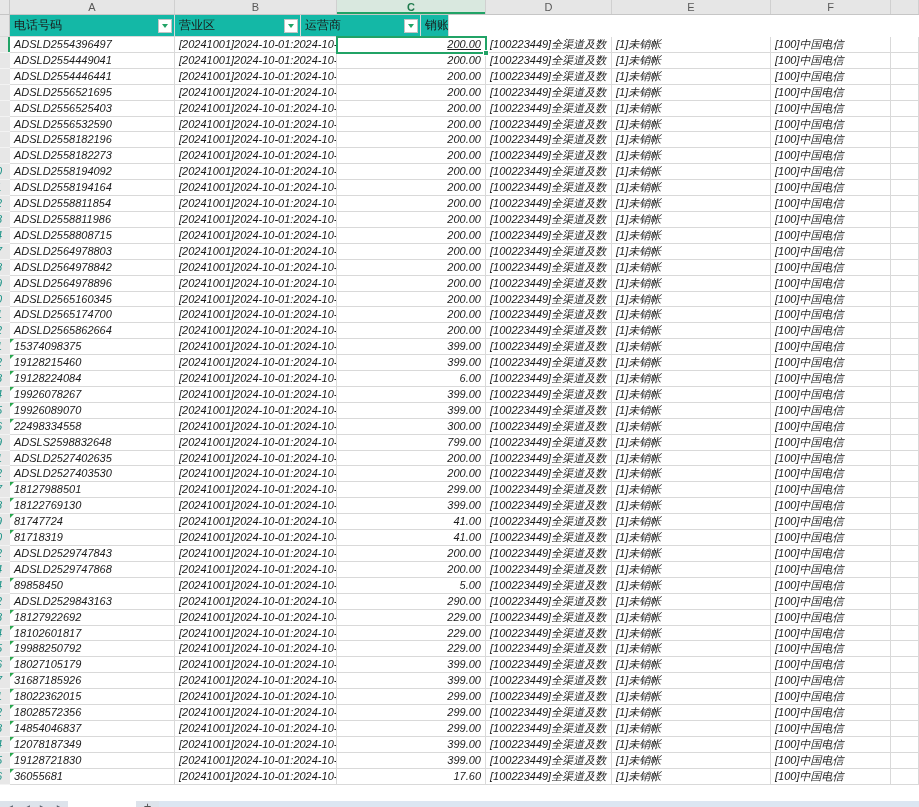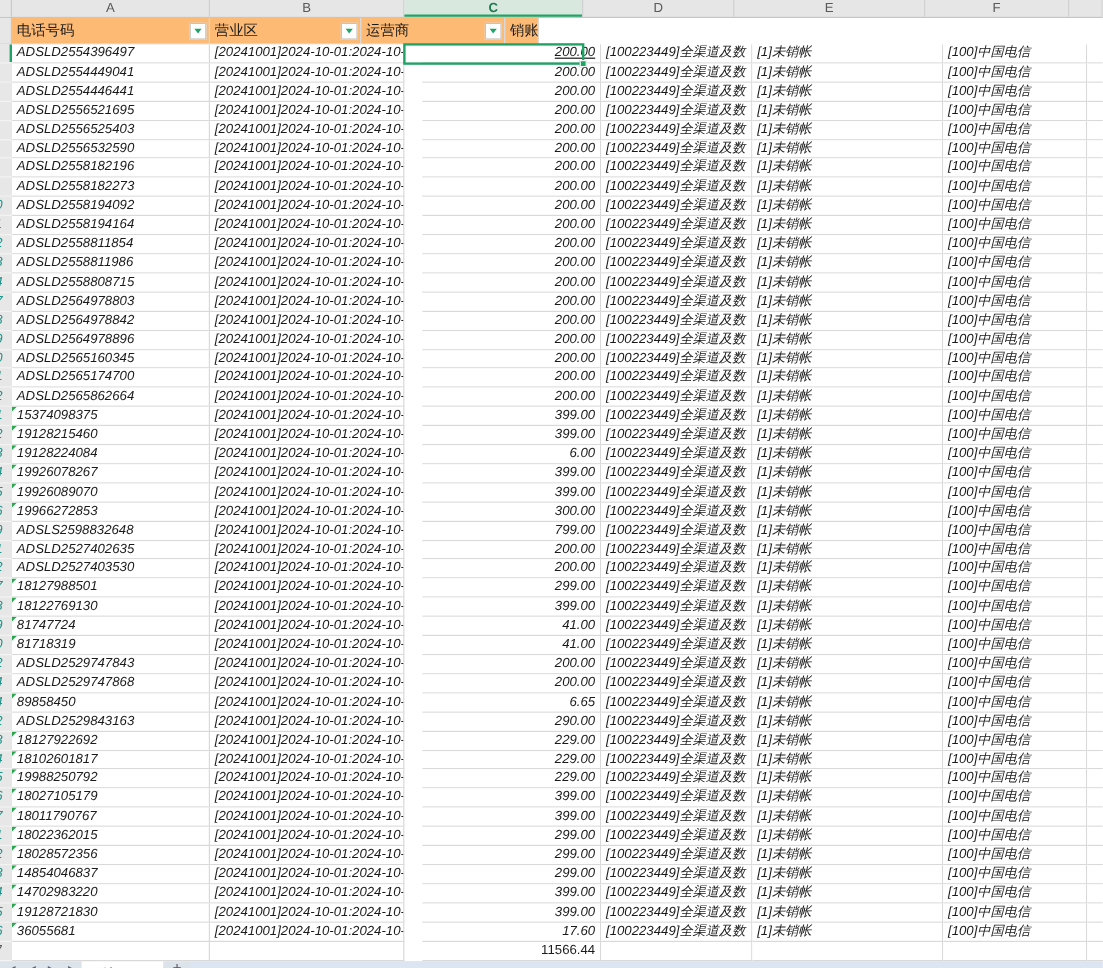--- a/index.html
+++ b/index.html
@@ -19,21 +19,21 @@
   .cl.active{background:var(--stripactive);color:var(--letteractive);
       box-shadow:inset 0 -2px 0 var(--accent);font-weight:bold;}
 
   
   .wA{width:165px;} .wB{width:162px;} .wC{width:149px;} .wD{width:126px;}
   .wE{width:159px;} .wF{width:120px;} .wG{width:28px;}
 
   
   .hdr{display:flex;height:22px;}
   .hrh{width:10px;flex:none;background:var(--rowhdr);border-right:1px solid #c9c9c9;border-bottom:1px solid var(--grid);}
-  .hcell{flex:none;position:relative;background:#fdba74;border-right:1px solid var(--grid);
+  .hcell{flex:none;position:relative;background:#14b8a6;border-right:1px solid var(--grid);
       border-bottom:1px solid var(--grid);font-size:12px;line-height:21px;color:#1a1a1a;
       padding:0 18px 0 4px;white-space:nowrap;overflow:hidden;}
   .hcell.last{padding-right:16px;}
   .dd{position:absolute;right:2px;top:4px;width:14px;height:14px;background:#fff;
       border:1px solid #c4c4c4;display:flex;align-items:center;justify-content:center;}
   .ddtri{width:0;height:0;border-left:3.5px solid transparent;border-right:3.5px solid transparent;
       border-top:4.5px solid var(--accent);}
   .dd.applied{width:15px;height:15px;top:3px;background:var(--filterbg);border-color:var(--filterbg);}
 
   
@@ -41,21 +41,21 @@
   .row{display:flex;height:15.92px;flex:none;}
   .rh{width:10px;flex:none;position:relative;overflow:hidden;background:var(--rowhdr);
       border-bottom:1px solid #f3f3f3;}
   .rn{position:absolute;left:-18px;top:0;width:28px;text-align:center;font-size:11px;
       line-height:15px;color:var(--rownum);}
   .rn.dark{color:#555;}
   .row.sel .rh{box-shadow:inset -2px 0 0 var(--accent);}
   .cell{flex:none;position:relative;background:#fff;border-right:1px solid var(--grid);
       border-bottom:1px solid var(--grid);font-size:11px;line-height:14.5px;color:#1a1a1a;
       padding:0 4px;white-space:nowrap;overflow:hidden;}
-  .cell.num{text-align:right;margin-left:15px;}
+  .cell.num{text-align:right;}
   .row.sel .fee{text-decoration:underline;}
   .tri{position:absolute;left:0;top:0;width:0;height:0;
       border-top:4px solid var(--tri);border-right:4px solid transparent;}
 
   
   .selbox{position:absolute;left:336px;top:36px;width:151px;height:18px;
       border:2px solid var(--accent);pointer-events:none;z-index:5;}
   .fillhandle{position:absolute;right:-4px;bottom:-4px;width:6px;height:6px;
       background:var(--accent);border:1px solid #fff;}
 
@@ -494,21 +494,21 @@
       <div class="cell wF oper">[100]中国电信</div>
       <div class="cell wG"></div>
     </div>
 
     <div class="row">
       <div class="rh">
           <span class="rn">36</span>
         </div>
       <div class="cell wA phone-cell">
         <span class="tri"></span>
-        <span class="phone">19966272853</span>
+        <span class="phone">22498334558</span>
       </div>
       <div class="cell wB period">[20241001]2024-10-01:2024-10-</div>
       <div class="cell wC num fee">300.00</div>
       <div class="cell wD area">[100223449]全渠道及数</div>
       <div class="cell wE status">[1]未销帐</div>
       <div class="cell wF oper">[100]中国电信</div>
       <div class="cell wG"></div>
     </div>
 
     <div class="row">
@@ -657,21 +657,21 @@
 
     <div class="row">
       <div class="rh">
           <span class="rn">64</span>
         </div>
       <div class="cell wA phone-cell">
         <span class="tri"></span>
         <span class="phone">89858450</span>
       </div>
       <div class="cell wB period">[20241001]2024-10-01:2024-10-</div>
-      <div class="cell wC num fee">6.65</div>
+      <div class="cell wC num fee">5.00</div>
       <div class="cell wD area">[100223449]全渠道及数</div>
       <div class="cell wE status">[1]未销帐</div>
       <div class="cell wF oper">[100]中国电信</div>
       <div class="cell wG"></div>
     </div>
 
     <div class="row">
       <div class="rh">
           <span class="rn">72</span>
         </div>
@@ -750,21 +750,21 @@
       <div class="cell wF oper">[100]中国电信</div>
       <div class="cell wG"></div>
     </div>
 
     <div class="row">
       <div class="rh">
           <span class="rn">77</span>
         </div>
       <div class="cell wA phone-cell">
         <span class="tri"></span>
-        <span class="phone">18011790767</span>
+        <span class="phone">31687185926</span>
       </div>
       <div class="cell wB period">[20241001]2024-10-01:2024-10-</div>
       <div class="cell wC num fee">399.00</div>
       <div class="cell wD area">[100223449]全渠道及数</div>
       <div class="cell wE status">[1]未销帐</div>
       <div class="cell wF oper">[100]中国电信</div>
       <div class="cell wG"></div>
     </div>
 
     <div class="row">
@@ -814,21 +814,21 @@
       <div class="cell wF oper">[100]中国电信</div>
       <div class="cell wG"></div>
     </div>
 
     <div class="row">
       <div class="rh">
           <span class="rn">84</span>
         </div>
       <div class="cell wA phone-cell">
         <span class="tri"></span>
-        <span class="phone">14702983220</span>
+        <span class="phone">12078187349</span>
       </div>
       <div class="cell wB period">[20241001]2024-10-01:2024-10-</div>
       <div class="cell wC num fee">399.00</div>
       <div class="cell wD area">[100223449]全渠道及数</div>
       <div class="cell wE status">[1]未销帐</div>
       <div class="cell wF oper">[100]中国电信</div>
       <div class="cell wG"></div>
     </div>
 
     <div class="row">
@@ -857,32 +857,20 @@
       </div>
       <div class="cell wB period">[20241001]2024-10-01:2024-10-</div>
       <div class="cell wC num fee">17.60</div>
       <div class="cell wD area">[100223449]全渠道及数</div>
       <div class="cell wE status">[1]未销帐</div>
       <div class="cell wF oper">[100]中国电信</div>
       <div class="cell wG"></div>
     </div>
   </div>
 
-  <div class="row total">
-    <div class="rh">
-        <span class="rn dark">87</span>
-      </div>
-    <div class="cell wA"></div>
-    <div class="cell wB"></div>
-    <div class="cell wC num">11566.44</div>
-    <div class="cell wD"></div>
-    <div class="cell wE"></div>
-    <div class="cell wF"></div>
-    <div class="cell wG"></div>
-  </div>
 
   <div class="selbox">
     <div class="fillhandle"></div>
   </div>
 
   <div class="tabbar">
     <div class="tabinner">
       <span class="navarrow">◀</span>
       <span class="navarrow">◀</span>
       <span class="navarrow">▶</span>

